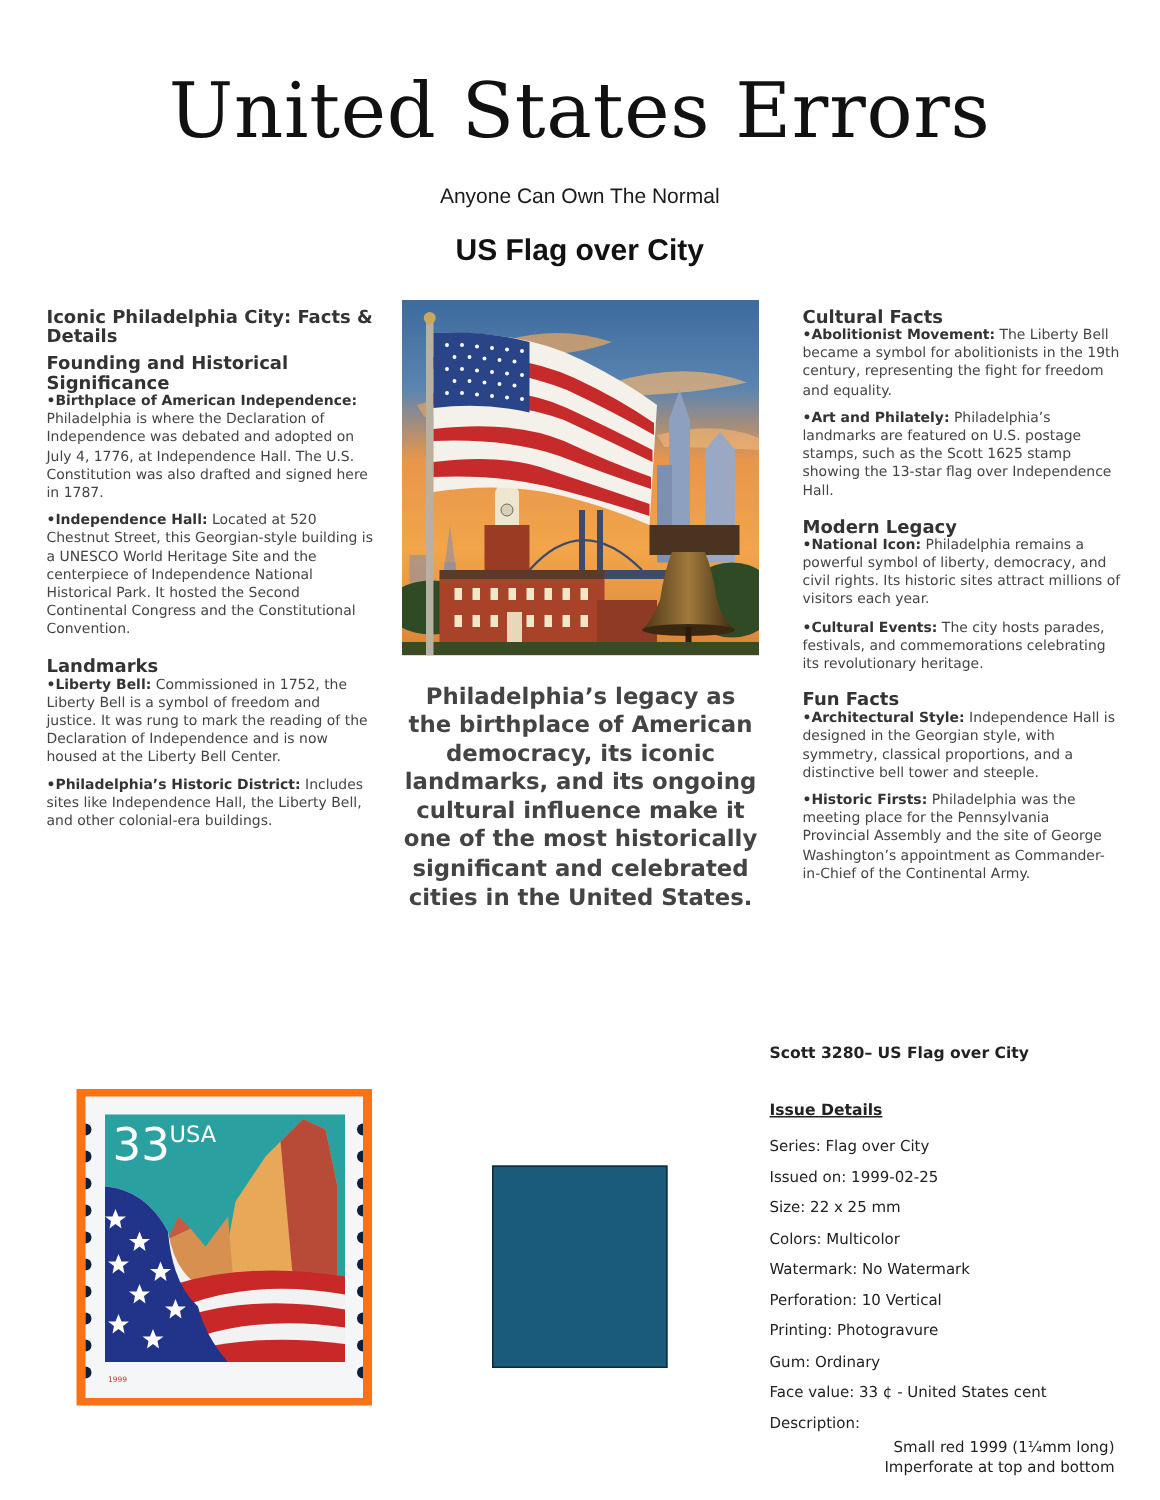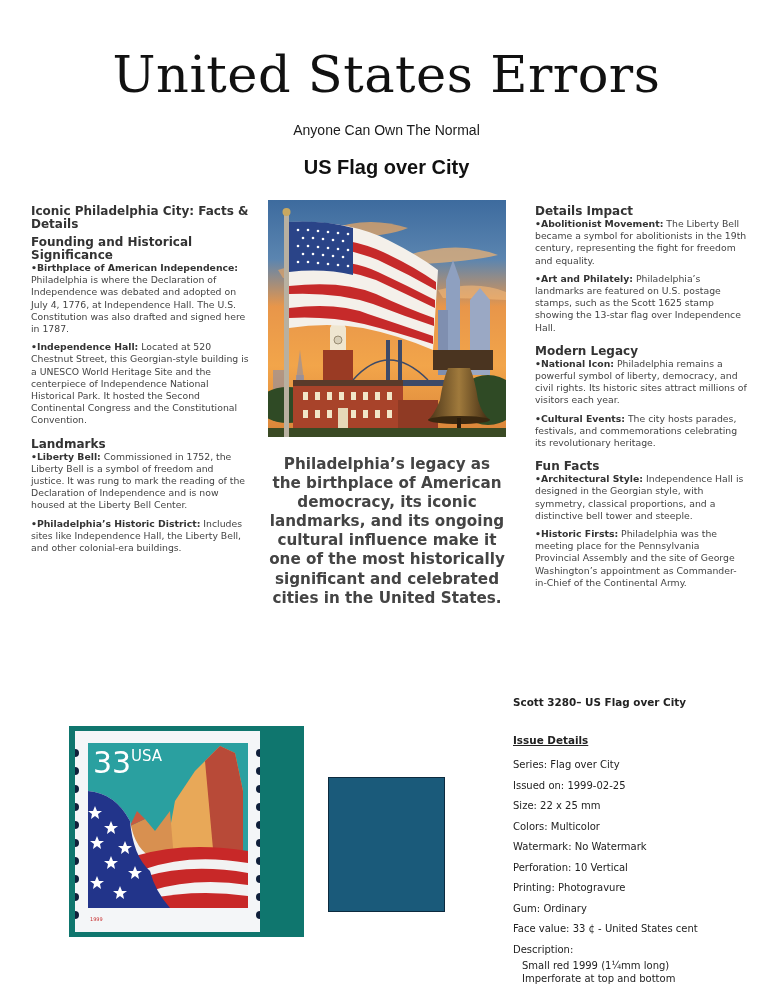--- a/index.html
+++ b/index.html
@@ -38,39 +38,39 @@
     #hero-image {
       left: 268px; top: 200px; width: 238px; height: 237px; overflow: hidden;
     }
 
     #quote {
       left: 268px; top: 455px; width: 238px; text-align: center;
       font-family: "DejaVu Sans", sans-serif; font-weight: bold; font-size: 15.2px; line-height: 19.1px; color: #444;
     }
 
     #stamp {
-      left: 69px; top: 726px; width: 235px; height: 211px;
-      background: #0f766e;
+      left: 51px; top: 726px; width: 197px; height: 211px;
+      background: #f97316;
     }
     #stamp-inner {
       position: absolute; left: 6px; top: 5px; width: 185px; height: 201px; background: #f4f6f8;
     }
 
     #color-swatch {
       left: 328px; top: 777px; width: 117px; height: 135px;
       border: 1.5px solid #0c2a3e;
     }
 
     #details {
       left: 513px; top: 683px; width: 230px;
       font-family: "DejaVu Sans", sans-serif; font-size: 10px; color: #222;
     }
     #details .dh { font-weight: bold; font-size: 10.4px; color: #222; margin-top: 12px; }
     #details .row { height: 20.5px; line-height: 14px; }
-    #details .desc-line { padding-left: 9px; line-height: 13px; }
+    #details .desc-line { padding-left: 9px; line-height: 13px; text-align: right; }
   </style>
 </head>
 <body>
 
 <div id="main-title" class="abs">United States Errors</div>
 <div id="subtitle" class="abs">Anyone Can Own The Normal</div>
 <div id="stamp-title" class="abs">US Flag over City</div>
 
 <div id="left-col" class="abs col">
   <div class="h top">Iconic Philadelphia City: Facts &amp; Details</div>
@@ -206,21 +206,21 @@
     <rect x="165" y="150" width="60" height="20" fill="#4a3420"></rect>
     <path d="M180 168 Q175 180 172 200 Q166 215 160 220 L222 220 Q214 214 210 200 Q207 180 202 168 Z" fill="url(#bell)"></path>
     <ellipse cx="191" cy="220" rx="31" ry="4" fill="#3a2810"></ellipse>
     <rect x="189" y="218" width="4" height="10" fill="#2a1c0c"></rect>
   </svg>
 </div>
 
 <div id="quote" class="abs">Philadelphia’s legacy as the birthplace of American democracy, its iconic landmarks, and its ongoing cultural influence make it one of the most historically significant and celebrated cities in the United States.</div>
 
 <div id="right-col" class="abs col">
-  <div class="h">Details Impact</div>
+  <div class="h">Cultural Facts</div>
   <div class="para">
     <b>•Abolitionist Movement:</b><span> The Liberty Bell became a symbol for abolitionists in the 19th century, representing the fight for freedom and equality.</span>
   </div>
   <div class="para">
     <b>•Art and Philately:</b><span> Philadelphia’s landmarks are featured on U.S. postage stamps, such as the Scott 1625 stamp showing the 13-star flag over Independence Hall.</span>
   </div>
   <div class="gap"></div>
   <div class="h">Modern Legacy</div>
   <div class="para">
     <b>•National Icon:</b><span> Philadelphia remains a powerful symbol of liberty, democracy, and civil rights. Its historic sites attract millions of visitors each year.</span>

